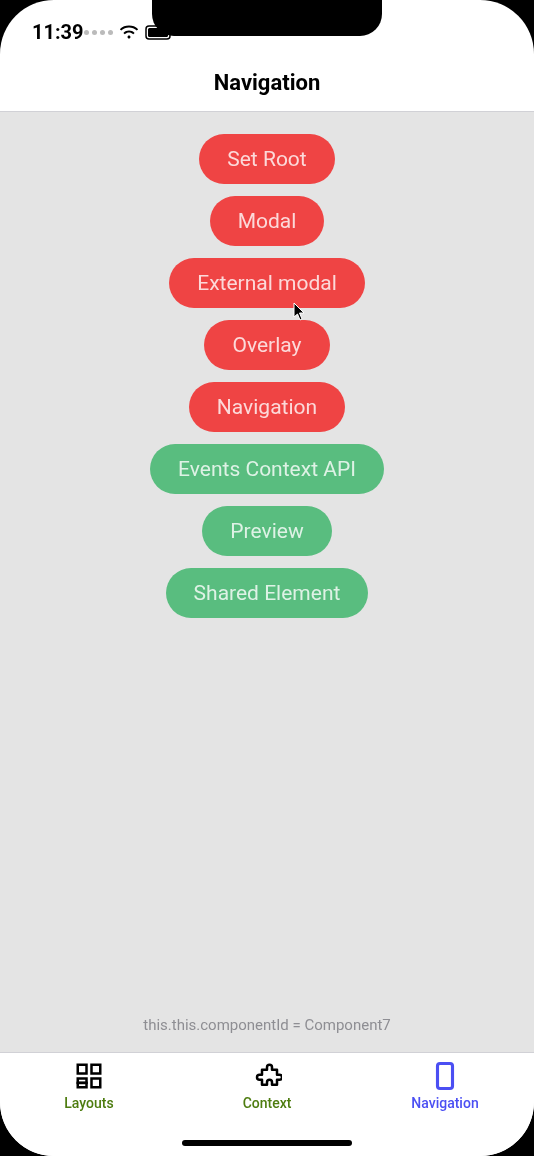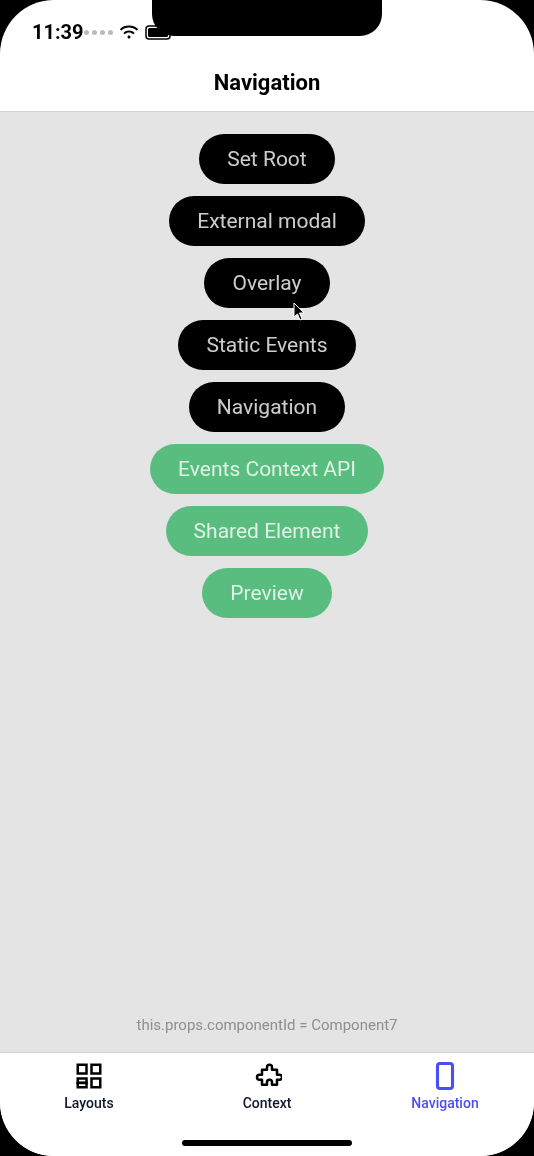--- a/index.html
+++ b/index.html
@@ -107,21 +107,21 @@
       border: none;
       border-radius: 100px;
       padding: 13px 28px;
       font-size: 21px;
       font-weight: 400;
       color: rgba(255,255,255,0.8);
       cursor: pointer;
       white-space: nowrap;
     }
     .pill-blue {
-      background: #000000;
+      background: #ef4444;
     }
     .pill-green {
       background: #59bd7f;
     }
     .footer-text {
       position: absolute;
       bottom: 18px;
       left: 50%;
       transform: translateX(-50%);
       font-size: 15px;
@@ -134,21 +134,21 @@
       border-top: 1px solid #d1d1d6;
       display: flex;
       justify-content: space-around;
       padding-top: 8px;
     }
     .tab-item {
       display: flex;
       flex-direction: column;
       align-items: center;
       gap: 4px;
-      color: #0f172a;
+      color: #4d7c0f;
       cursor: pointer;
       width: 120px;
     }
     .tab-item.active {
       color: #4b4ff3;
     }
     .tab-icon {
       width: 30px;
       height: 30px;
       display: flex;
@@ -221,30 +221,30 @@
 
   <div class="content-area">
     <div class="cursor">
       <svg viewBox="0 0 14 20">
           <path d="M1 1 L1 15 L4.5 12 L7 18 L9 17 L6.5 11 L11 11 Z" fill="#000" stroke="#fff" stroke-width="1"></path>
         </svg>
     </div>
 
     <div class="button-list">
       <button class="pill-button pill-blue">Set Root</button>
+      <button class="pill-button pill-blue">Modal</button>
       <button class="pill-button pill-blue">External modal</button>
       <button class="pill-button pill-blue">Overlay</button>
-      <button class="pill-button pill-blue">Static Events</button>
       <button class="pill-button pill-blue">Navigation</button>
       <button class="pill-button pill-green">Events Context API</button>
+      <button class="pill-button pill-green">Preview</button>
       <button class="pill-button pill-green">Shared Element</button>
-      <button class="pill-button pill-green">Preview</button>
-    </div>
-
-    <div class="footer-text">this.props.componentId = Component7</div>
+    </div>
+
+    <div class="footer-text">this.this.componentId = Component7</div>
   </div>
 
   <div class="tab-bar">
     <div class="tab-item">
       <span class="tab-icon">
         <svg viewBox="0 0 24 24" fill="none" stroke="#000" stroke-width="2">
             <rect x="3" y="3" width="7" height="7"></rect>
             <rect x="14" y="3" width="7" height="7"></rect>
             <rect x="3" y="14" width="7" height="3.5"></rect>
             <rect x="3" y="17.5" width="7" height="3.5"></rect>

